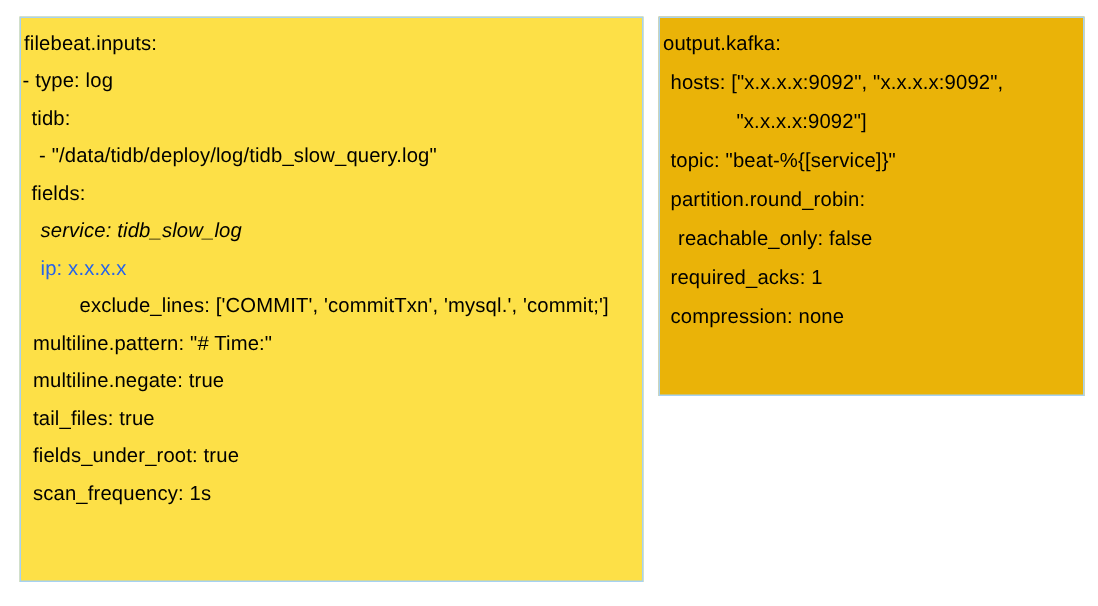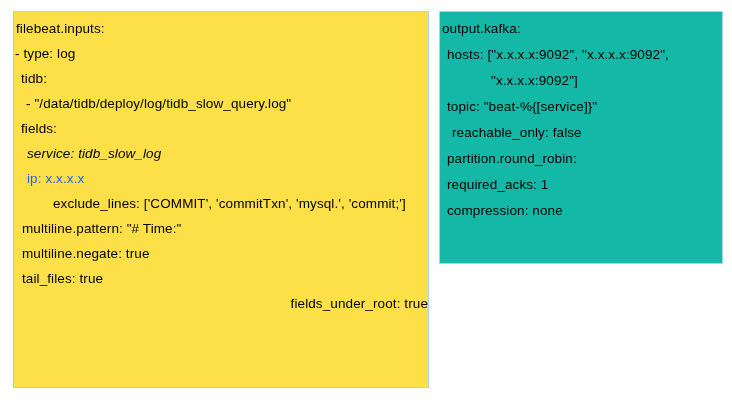--- a/index.html
+++ b/index.html
@@ -53,25 +53,26 @@
       <div class="cfg-line" style="padding-left: 1px; color: rgb(0, 0, 0);">- type: log</div>
       <div class="cfg-line" style="padding-left: 7px; color: rgb(0, 0, 0);">tidb:</div>
       <div class="cfg-line" style="padding-left: 12px; color: rgb(0, 0, 0);">- "/data/tidb/deploy/log/tidb_slow_query.log"</div>
       <div class="cfg-line" style="padding-left: 7px; color: rgb(0, 0, 0);">fields:</div>
       <div class="cfg-line" style="padding-left: 13px; color: rgb(0, 0, 0); font-style: italic;">service: tidb_slow_log</div>
       <div class="cfg-line" style="padding-left: 13px; color: rgb(37, 99, 235);">ip: x.x.x.x</div>
       <div class="cfg-line" style="padding-left: 8px; color: rgb(0, 0, 0); margin-left: 31px;">exclude_lines: ['COMMIT', 'commitTxn', 'mysql.', 'commit;']</div>
       <div class="cfg-line" style="padding-left: 8px; color: rgb(0, 0, 0);">multiline.pattern: "# Time:"</div>
       <div class="cfg-line" style="padding-left: 8px; color: rgb(0, 0, 0);">multiline.negate: true</div>
       <div class="cfg-line" style="padding-left: 8px; color: rgb(0, 0, 0);">tail_files: true</div>
-      <div class="cfg-line" style="padding-left: 8px; color: rgb(0, 0, 0); text-align: right;">fields_under_root: true</div>
+      <div class="cfg-line" style="padding-left: 8px; color: rgb(0, 0, 0);">fields_under_root: true</div>
+      <div class="cfg-line" style="padding-left: 8px; color: rgb(0, 0, 0);">scan_frequency: 1s</div>
     </div>
-  <div class="panel panel-right" style="border-color: rgb(166, 210, 243); background: #14b8a6;">
+  <div class="panel panel-right" style="border-color: rgb(166, 210, 243); background: #eab308;">
       <div class="cfg-line" style="padding-left: 2px; color: rgb(0, 0, 0);">output.kafka:</div>
       <div class="cfg-line" style="padding-left: 7px; color: rgb(0, 0, 0);">hosts: ["x.x.x.x:9092", "x.x.x.x:9092",</div>
       <div class="cfg-line" style="padding-left: 51px; color: rgb(0, 0, 0);">"x.x.x.x:9092"]</div>
       <div class="cfg-line" style="padding-left: 7px; color: rgb(0, 0, 0);">topic: "beat-%{[service]}"</div>
+      <div class="cfg-line" style="padding-left: 7px; color: rgb(0, 0, 0);">partition.round_robin:</div>
       <div class="cfg-line" style="padding-left: 12px; color: rgb(0, 0, 0);">reachable_only: false</div>
-      <div class="cfg-line" style="padding-left: 7px; color: rgb(0, 0, 0);">partition.round_robin:</div>
       <div class="cfg-line" style="padding-left: 7px; color: rgb(0, 0, 0);">required_acks: 1</div>
       <div class="cfg-line" style="padding-left: 7px; color: rgb(0, 0, 0);">compression: none</div>
     </div>
 </div>
 
 </body></html>

